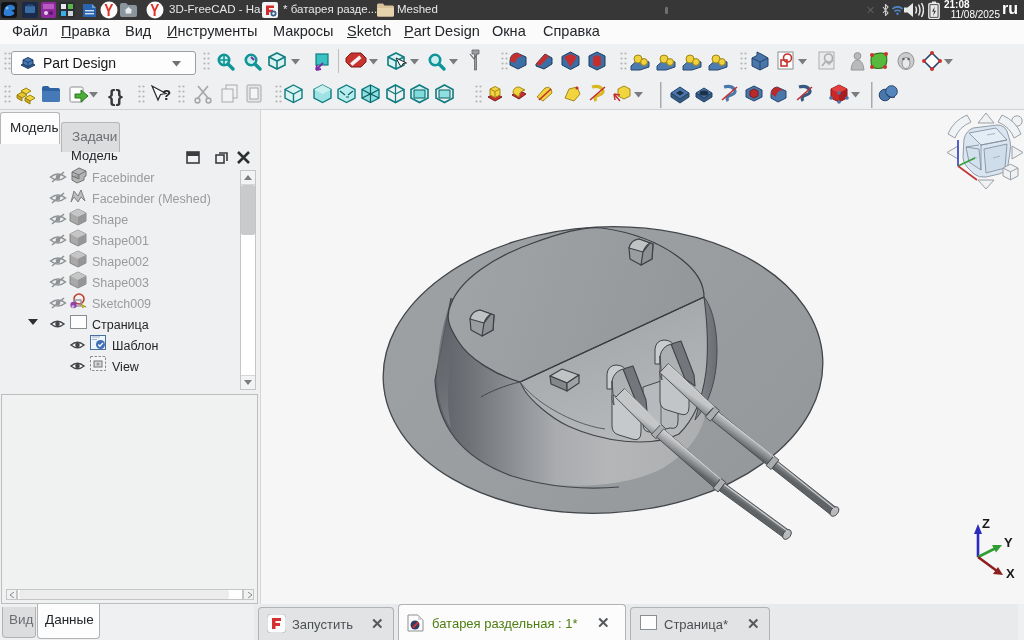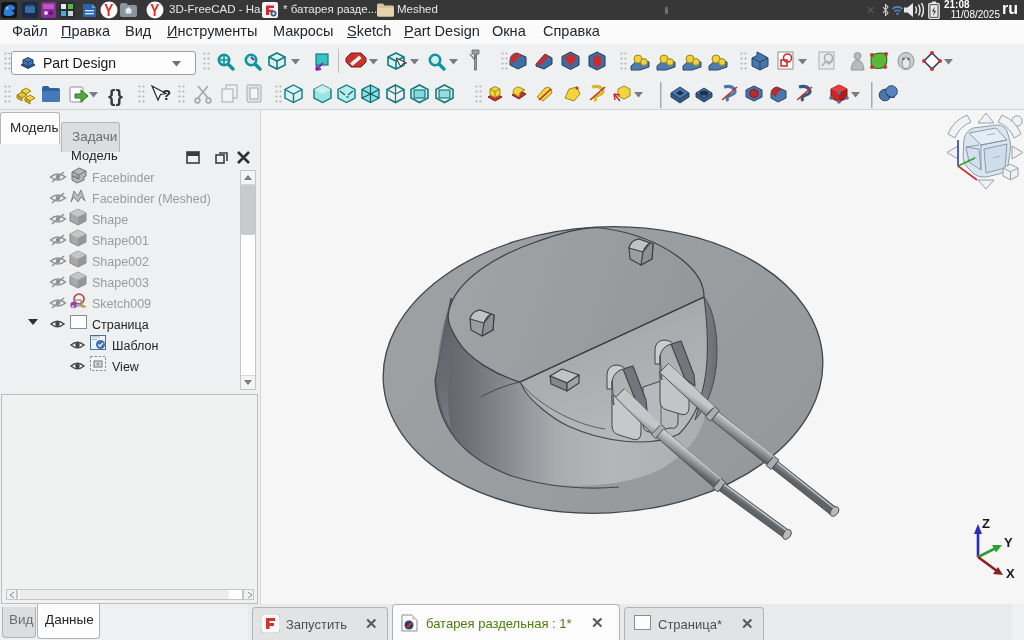--- a/index.html
+++ b/index.html
@@ -7,21 +7,21 @@
 #taskbar{position:absolute;left:0;top:0;width:1024px;height:20px;background:#373737;}
 #taskbar .wt{position:absolute;top:3px;color:#e8e8e8;font-size:11.5px;white-space:nowrap;}
 #menubar{position:absolute;left:0;top:20px;width:1024px;height:24px;background:#fbfbfc;padding-left:20px;}
 #menubar span{position:absolute;top:3px;font-size:14.5px;color:#232629;}
 #toolbars{position:absolute;left:0;top:44px;width:1024px;height:66px;background:#eff0f1;border-bottom:1px solid #d0d1d2;}
 .combo{position:absolute;left:11px;top:7px;width:185px;height:24px;background:#fdfdfd;border:1px solid #9da0a3;border-radius:3px;}
 #leftdock{position:absolute;left:0;top:110px;width:260px;height:530px;background:#eff0f1;}
 #treearea{position:absolute;left:0px;top:56px;width:258px;height:226px;background:#eff0f1;}
 #props{position:absolute;left:1px;top:284px;width:257px;height:210px;background:#f0f1f1;border:1px solid #bcbdbe;}
 #viewport{position:absolute;left:260px;top:110px;width:764px;height:494px;background:#f6f6f7;border-left:1px solid #d4d5d6;}
-#mdibar{position:absolute;left:248px;top:604px;width:764px;height:36px;background:#e9eaeb;text-align:right;}
+#mdibar{position:absolute;left:254px;top:604px;width:764px;height:36px;background:#e9eaeb;text-align:right;}
 .mtab{position:absolute;top:3px;height:33px;border:1px solid #b1b2b3;border-bottom:none;border-radius:4px 4px 0 0;background:#e2e3e4;}
 .mtab.active{background:#fcfcfd;top:0;height:36px;}
 .mtab .txt{position:absolute;top:9px;font-size:13px;color:#4c4f52;white-space:nowrap;}
 .mtab.active .txt{top:11px;color:#4d7c0f;}
 .xbtn{position:absolute;font-size:15px;color:#56595c;font-weight:bold;}
 .btab{position:absolute;border:1px solid #b1b2b3;border-top:none;border-radius:0 0 4px 4px;}
 </style></head>
 <body>
 <div id="taskbar">
 <svg class="abs" style="left:1px;top:2px" width="16" height="16">

